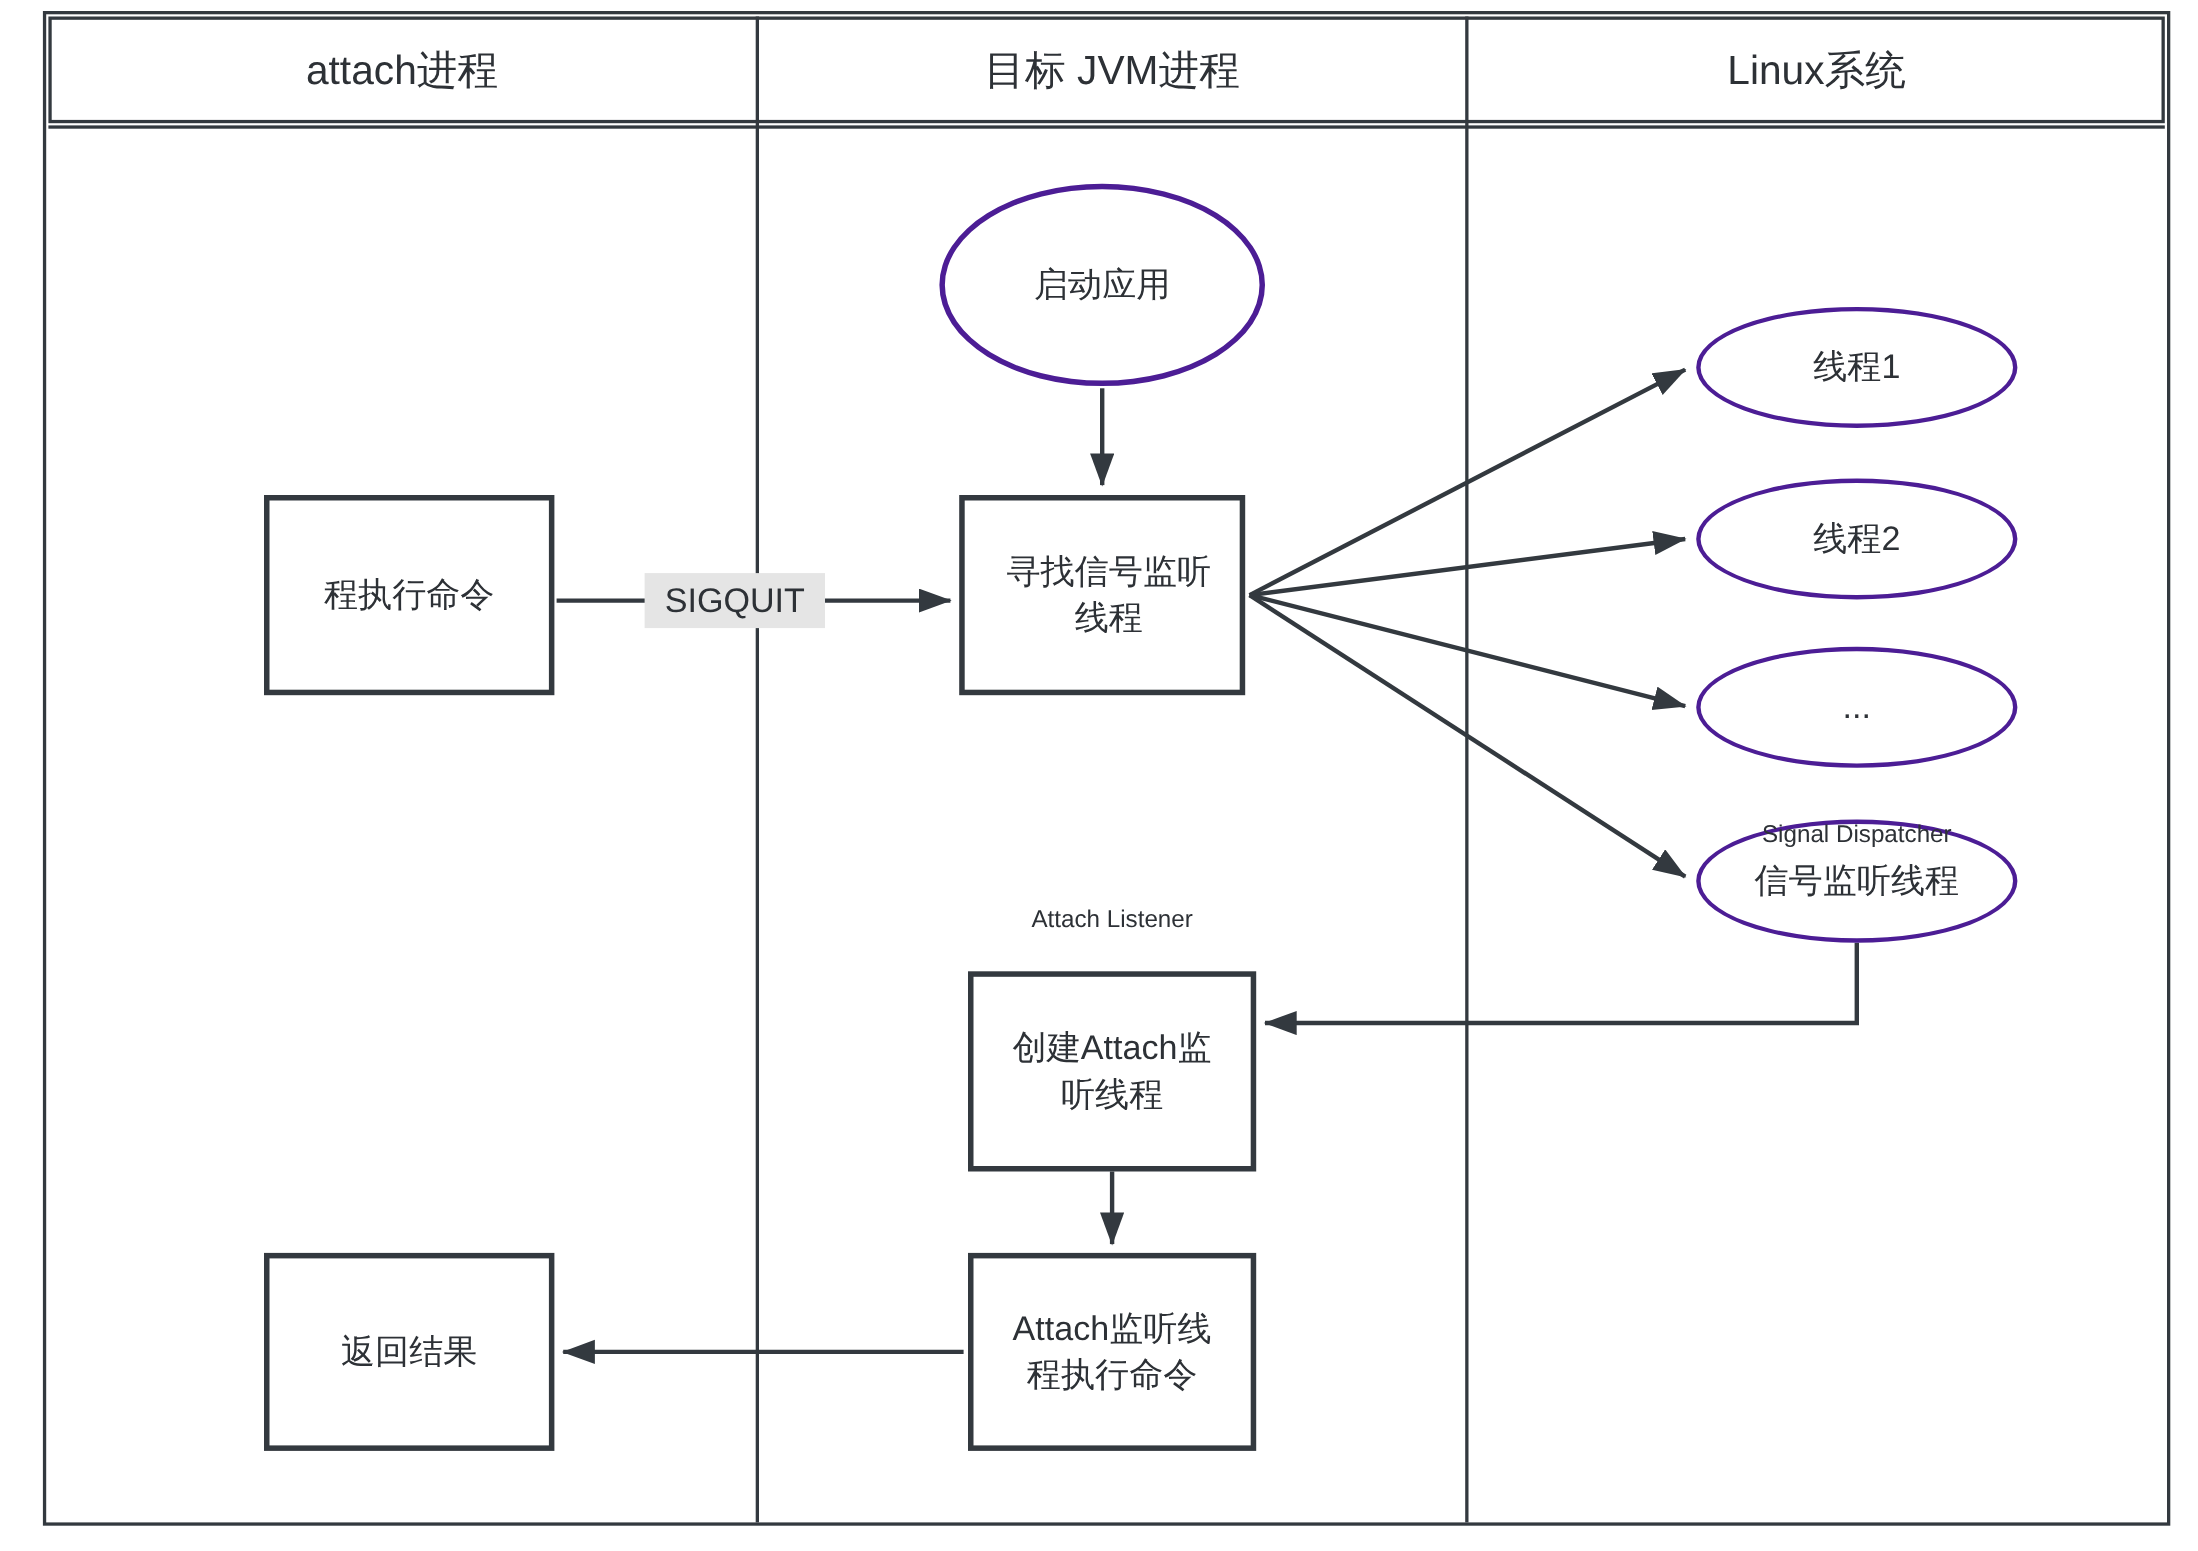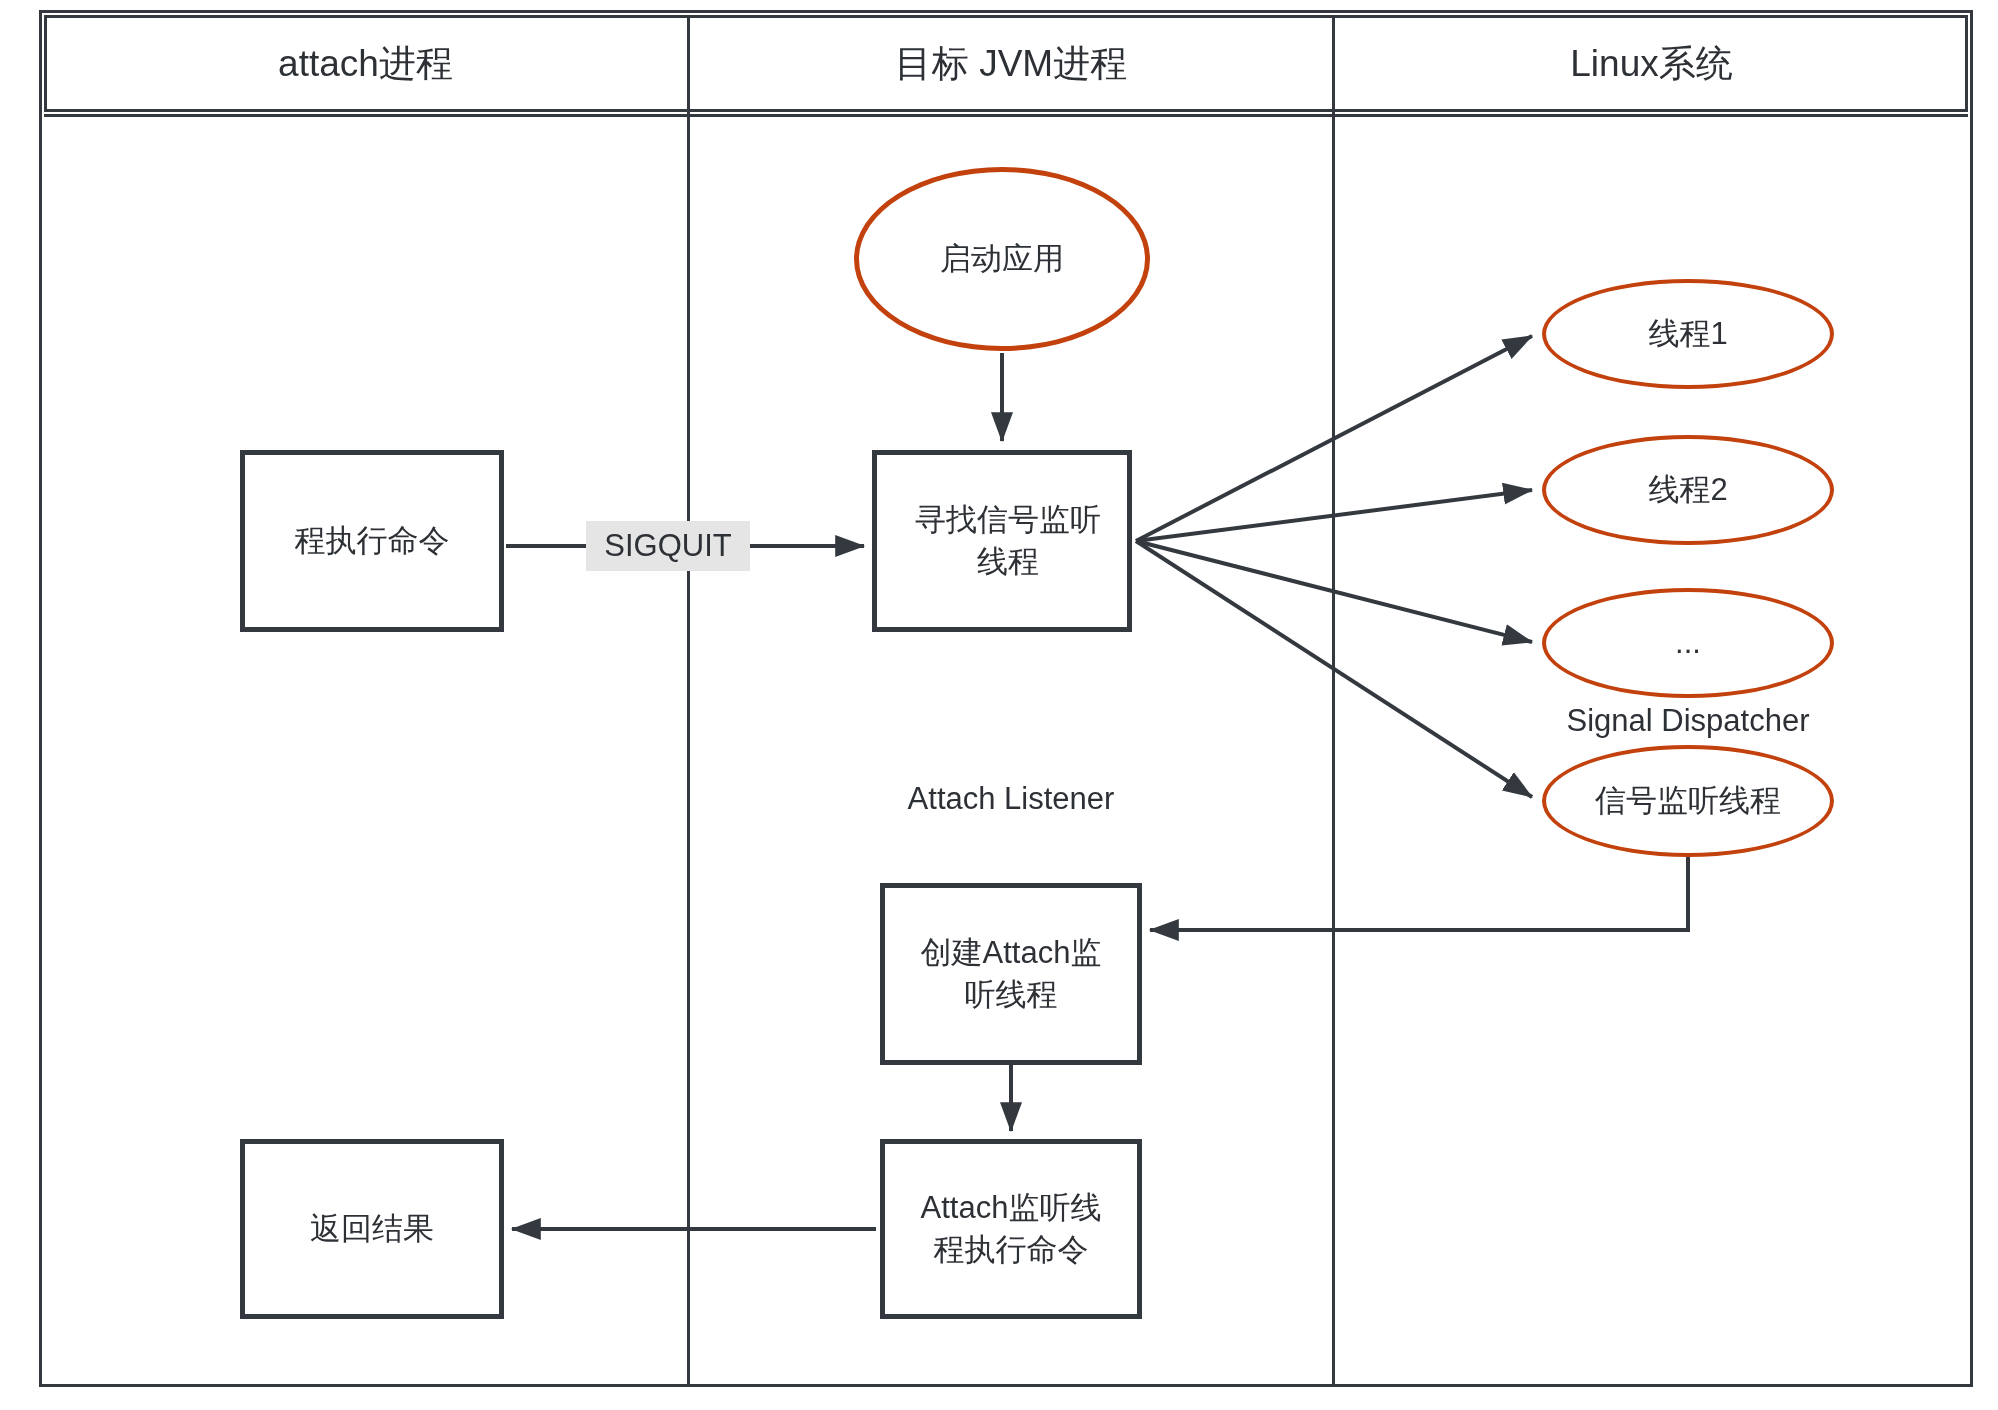--- a/index.html
+++ b/index.html
@@ -31,25 +31,25 @@
     position:absolute;top:15px;height:97px;display:flex;align-items:center;justify-content:center;
     font-size:37px;color:#2d3136;z-index:2;
   }
   
   .node{
     position:absolute;box-sizing:border-box;background:#ffffff;
     display:flex;flex-direction:column;align-items:center;justify-content:center;
     text-align:center;font-size:31px;line-height:42px;color:#2d3136;z-index:3;
   }
   .rect{border:5px solid #33393f;}
-  .ellipse{border:5px solid #c2410c;border-radius:50%;}
+  .ellipse{border:5px solid #4c1d95;border-radius:50%;}
   .ellipse.thin{border-width:4px;}
   
   .note{
-    position:absolute;text-align:center;font-size:31px;color:#2d3136;z-index:4;
+    position:absolute;text-align:center;font-size:22px;color:#2d3136;z-index:4;margin-top:42px;
   }
   .edge-label{
     position:absolute;text-align:center;font-size:31px;color:#2d3136;
     background:#e5e5e5;z-index:5;display:flex;align-items:center;justify-content:center;
   }
   svg.edges{position:absolute;left:0;top:0;z-index:2;}
 </style>
 </head>
 <body>
 

